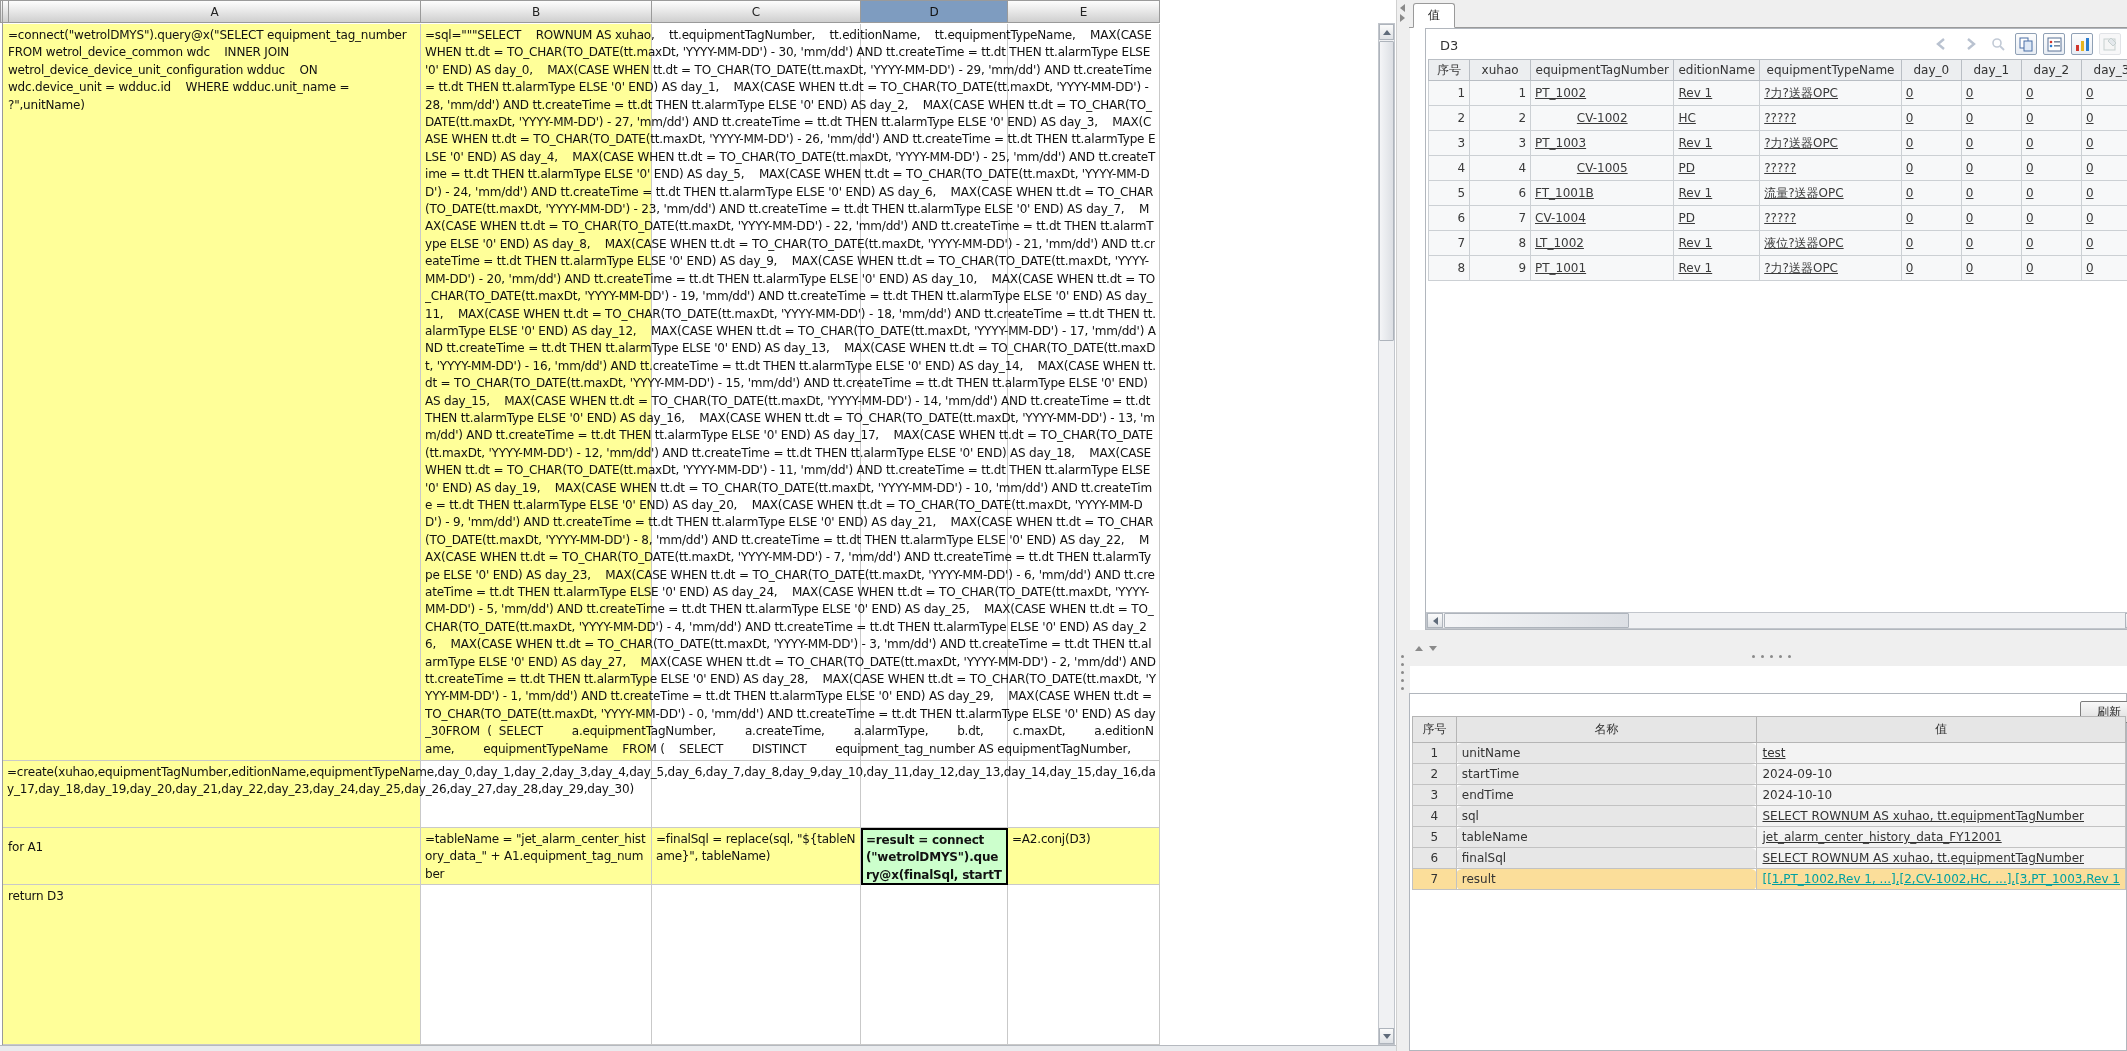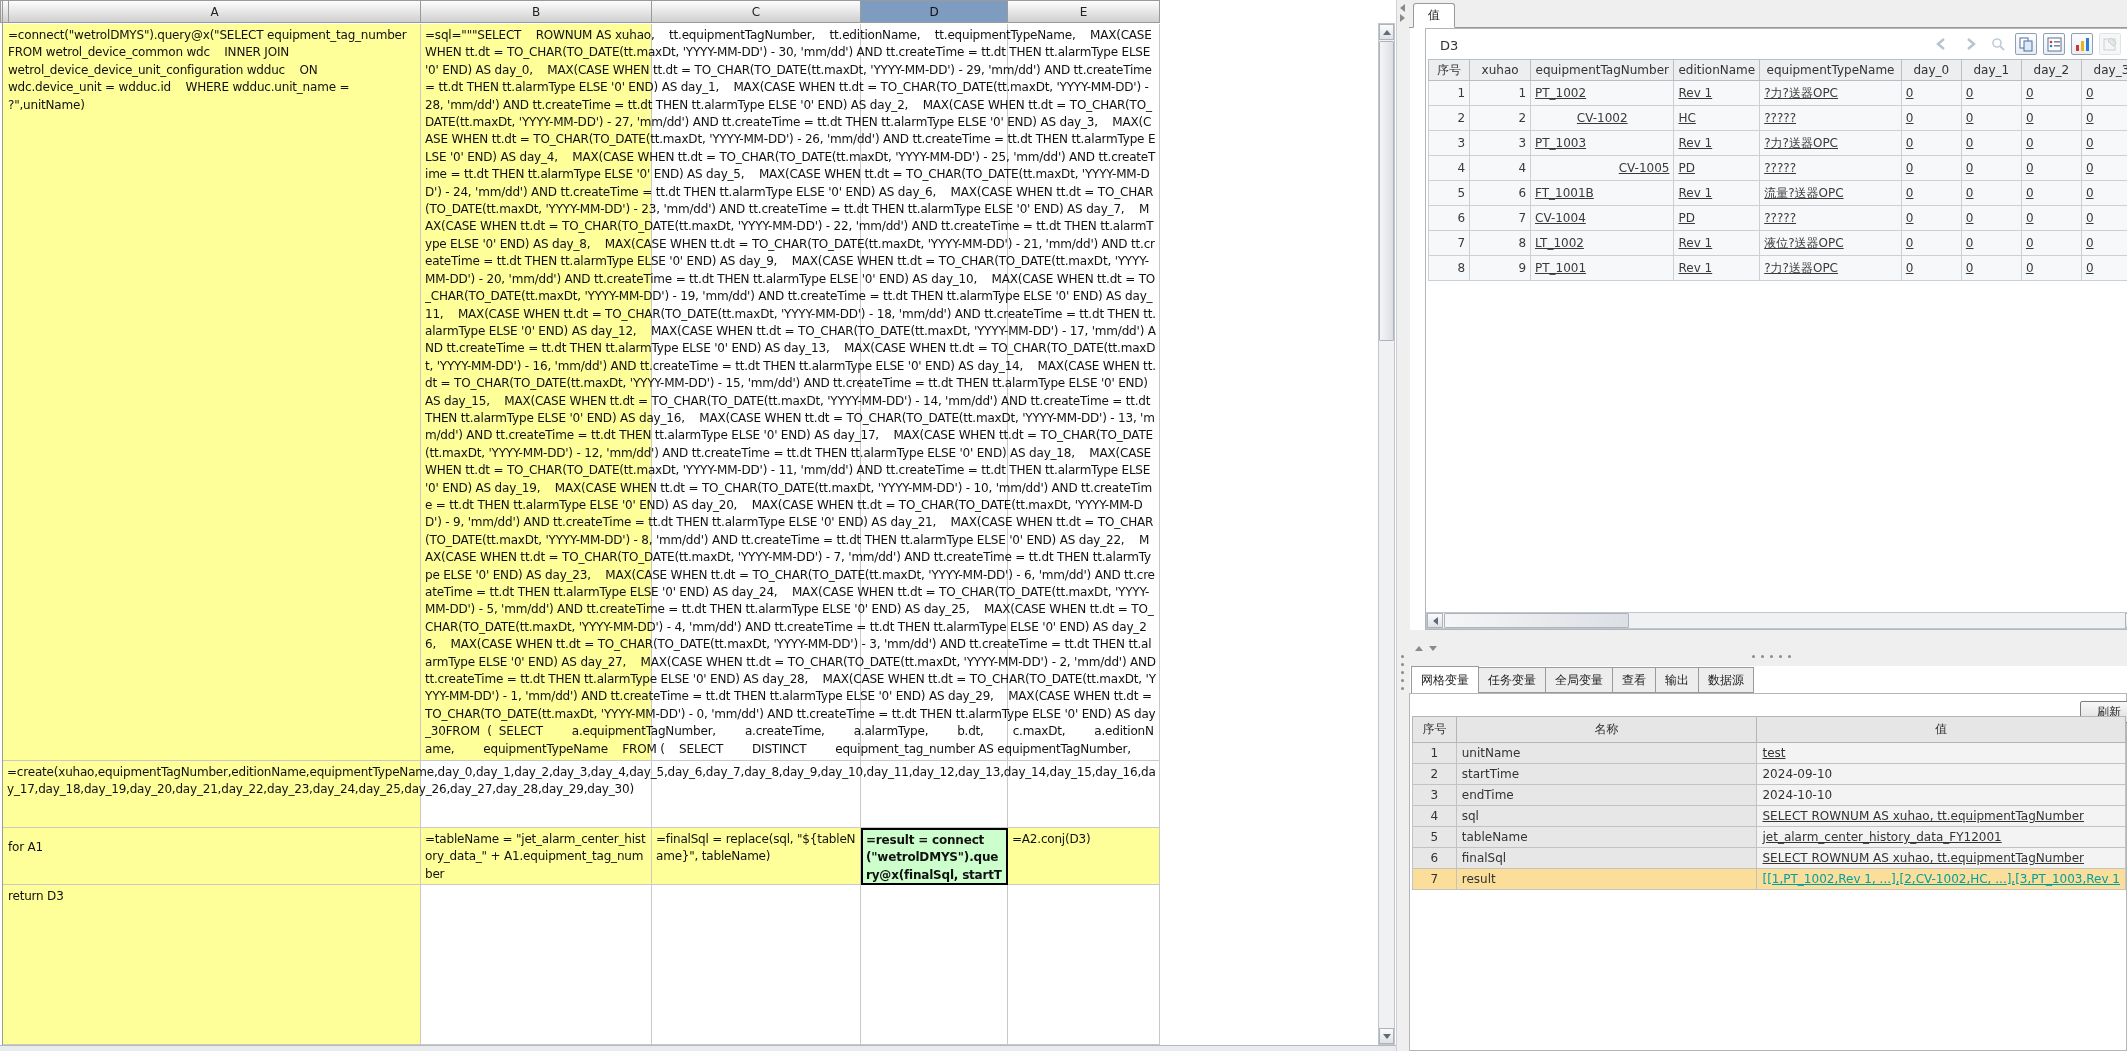--- a/index.html
+++ b/index.html
@@ -47,21 +47,21 @@
   
   .vartab{display:inline-block;font-size:12px;line-height:24px;padding:0 9px;background:#ededed;border:1px solid #9a9a9a;
     border-left:none;box-sizing:border-box;height:26px;color:#222;}
   .vartab:first-child{border-left:1px solid #9a9a9a;}
   .vartab.active{background:#fff;height:28px;line-height:27px;border-bottom:1px solid #fff;position:relative;top:0;}
   .btn{background:linear-gradient(#f8f8f8,#dedede);border:1px solid #7d7d7d;border-radius:2px;font-size:12px;text-align:center;line-height:20px;box-sizing:border-box;color:#222;}
   table.gtab{border-collapse:collapse;font-size:12px;table-layout:fixed;}
   table.gtab th{background:#e6e6e6;border:1px solid #b5b5b5;font-weight:normal;height:23px;color:#333;overflow:hidden;white-space:nowrap;}
   table.gtab td{border:1px solid #c2c2c2;height:20px;padding:0 5px;color:#333;overflow:hidden;white-space:nowrap;}
   table.gtab td.c1{background:#e7e7e7;text-align:center;}
-  table.gtab td.c2{background:#e7e7e7;}
+  table.gtab td.c2{background:#e7e7e7;border-radius:6px;}
   table.gtab td.c3{background:#f3f3f3;}
   table.gtab tr.hl td{background:#fbde9a;}
   table.gtab tr.hl td.c3{color:#00a0a0;}
 </style>
 </head>
 <body>
 
 <div class="abs" style="left:0;top:0;width:1396px;height:1051px;">
   <div class="abs corner"></div>
   <div class="abs colhead" style="left:9px;width:412px;">A</div>
@@ -228,21 +228,21 @@
             <td style="text-align:left" class="lnk">Rev 1</td>
             <td style="text-align:left" class="lnk">?力?送器OPC</td>
             <td style="text-align:left" class="lnk">0</td>
             <td style="text-align:left" class="lnk">0</td>
             <td style="text-align:left" class="lnk">0</td>
             <td style="text-align:left" class="lnk">0</td>
           </tr>
           <tr>
             <td style="text-align:right" class="">4</td>
             <td style="text-align:right" class="">4</td>
-            <td style="text-align:right" class="lnk">CV-1005</td>
+            <td style="text-align:center" class="lnk">CV-1005</td>
             <td style="text-align:left" class="lnk">PD</td>
             <td style="text-align:left" class="lnk">?????</td>
             <td style="text-align:left" class="lnk">0</td>
             <td style="text-align:left" class="lnk">0</td>
             <td style="text-align:left" class="lnk">0</td>
             <td style="text-align:left" class="lnk">0</td>
           </tr>
           <tr>
             <td style="text-align:right" class="">5</td>
             <td style="text-align:right" class="">6</td>
@@ -304,21 +304,20 @@
   <div class="abs" style="left:0;top:630px;width:718px;height:36px;background:#efefef;">
     <div class="abs" style="left:6px;top:16px;">
         <div class="tri tri-up" style="border-bottom-color:#8a8a8a;"></div>
       </div>
     <div class="abs" style="left:20px;top:16px;">
         <div class="tri tri-down" style="border-top-color:#8a8a8a;"></div>
       </div>
     <div class="abs dotrow" style="left:340px;top:16px;"><span></span><span></span><span></span><span></span><span></span></div>
   </div>
 
-  <div class="abs" id="var-tabs" style="left:2px;top:666px;height:28px;white-space:nowrap;"><span class="vartab active">网格变量</span><span class="vartab">任务变量</span><span class="vartab">全局变量</span><span class="vartab">查看</span><span class="vartab">输出</span><span class="vartab">数据源</span></div>
 
   <div class="abs panelbox" style="left:0;top:693px;width:718px;height:358px;">
     <div class="abs btn" style="right:-12px;top:7px;width:58px;height:22px;">刷新</div>
     <table class="gtab abs" id="vars-table" style="left:2px;top:22px;">
         <tbody>
           <tr>
             <th style="width:44px">序号</th>
             <th style="width:341px">名称</th>
             <th style="width:360px">值</th>
           </tr>

